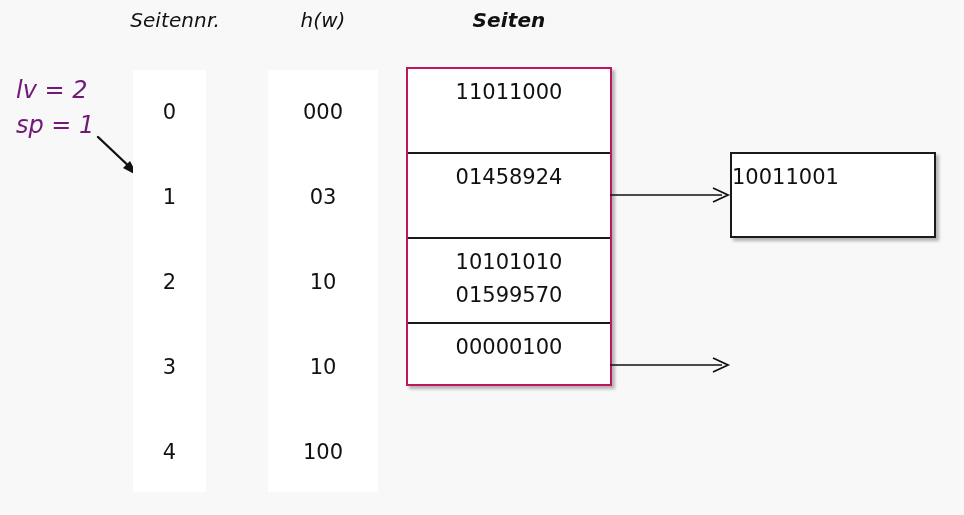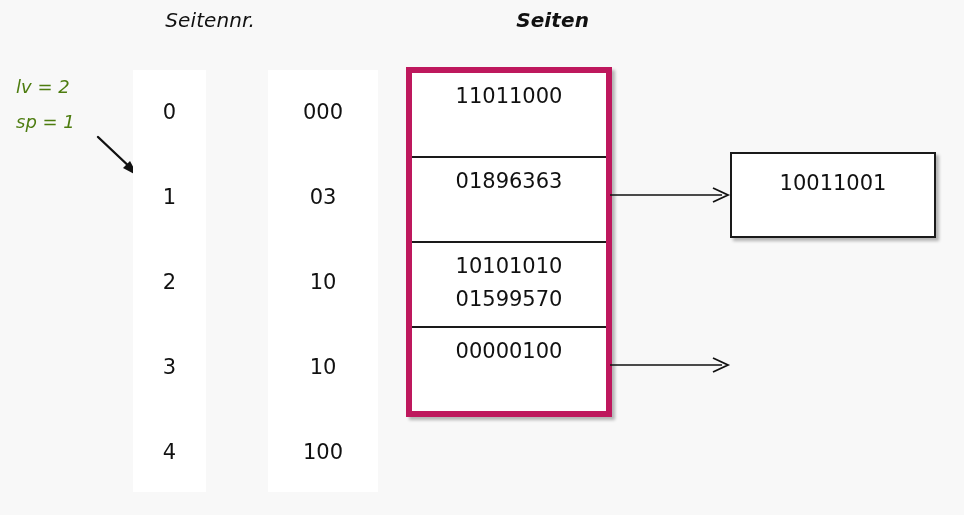--- a/index.html
+++ b/index.html
@@ -21,35 +21,35 @@
   }
 
   
   .col-header {
     position: absolute;
     font-style: italic;
     font-size: 20px;
     font-weight: 400;
     color: #111111;
     white-space: nowrap;
-    text-align: right;
+    text-align: center;
     letter-spacing: 0.1px;
   }
   #hdr-seitennr { left: 95px;  top: 8px;  width: 160px; }
   #hdr-hw       { left: 253px; top: 8px;  width: 140px; }
   #hdr-seiten   { left: 429px; top: 8px;  width: 160px; font-weight: bold; }
   #hdr-ueberl   { left: 733px; top: 8px;  width: 200px; }
 
   
   .annot {
     position: absolute;
     font-style: italic;
-    font-size: 18px;
-    font-weight: 400;
-    color: #4d7c0f;
+    font-size: 24px;
+    font-weight: 400;
+    color: #701a75;
     white-space: nowrap;
   }
   #annot-lv { left: 16px; top: 76px; }
   #annot-sp { left: 16px; top: 111px; }
 
   #annot-arrow {
     position: absolute;
     left: 92px;
     top: 130px;
     width: 56px;
@@ -83,33 +83,33 @@
   .value-cell.r3 { top: 282px; }
   .value-cell.r4 { top: 367px; }
 
   
   #seiten-table {
     position: absolute;
     left: 406px;
     top: 67px;
     width: 206px;
     background: #ffffff;
-    border: 6px solid #be185d;
+    border: 2px solid #be185d;
     box-sizing: border-box;
     box-shadow: 3px 3px 3px rgba(0,0,0,0.28);
   }
   .bucket {
     position: relative;
     height: 85px;
     box-sizing: border-box;
     border-bottom: 2px solid #1a1a1a;
     background: #ffffff;
     padding-top: 7px;
   }
-  .bucket:last-child { border-bottom: none; height: 83px; }
+  .bucket:last-child { border-bottom: none; height: 60px; }
   .bucket-entry {
     display: block;
     text-align: center;
     font-size: 21px;
     line-height: 33px;
     color: #111111;
     font-weight: 400;
   }
 
   
@@ -120,44 +120,44 @@
     height: 86px;
     background: #ffffff;
     border: 2px solid #1a1a1a;
     box-sizing: border-box;
     box-shadow: 3px 3px 3px rgba(0,0,0,0.28);
   }
   #overflow-box-0 { top: 152px; }
   #overflow-box-1 { top: 322px; }
   .overflow-entry {
     display: block;
-    text-align: center;
     font-size: 21px;
     line-height: 33px;
     color: #111111;
-    padding-top: 13px;
+    padding-top: 7px;
     font-weight: 400;
   }
 
   
   .connector {
     position: absolute;
     left: 610px;
     width: 122px;
     height: 22px;
   }
   #connector-0 { top: 184px; }
   #connector-1 { top: 354px; }
 </style>
 </head>
 <body>
 
 <div id="canvas">
 
   <div id="hdr-seitennr" class="col-header">Seitennr.</div>
+  <div id="hdr-hw" class="col-header">h(w)</div>
   <div id="hdr-seiten" class="col-header">Seiten</div>
 
   <div id="annot-lv" class="annot">lv = 2</div>
   <div id="annot-sp" class="annot">sp = 1</div>
 
   <svg id="annot-arrow" viewBox="0 0 56 56">
     <line x1="6" y1="7" x2="42" y2="41" stroke="#111111" stroke-width="2.4" stroke-linecap="round"></line>
     <polygon points="46,46 31,38 38,31" fill="#111111"></polygon>
   </svg>
 
@@ -177,21 +177,21 @@
     <div class="value-cell r4">100</div>
   </div>
 
   <div id="seiten-table">
 
     <div class="bucket">
       <span class="bucket-entry">11011000</span>
     </div>
 
     <div class="bucket">
-      <span class="bucket-entry">01896363</span>
+      <span class="bucket-entry">01458924</span>
     </div>
 
     <div class="bucket">
       <span class="bucket-entry">10101010</span>
       <span class="bucket-entry">01599570</span>
     </div>
 
 
     <div class="bucket">
       <span class="bucket-entry">00000100</span>

